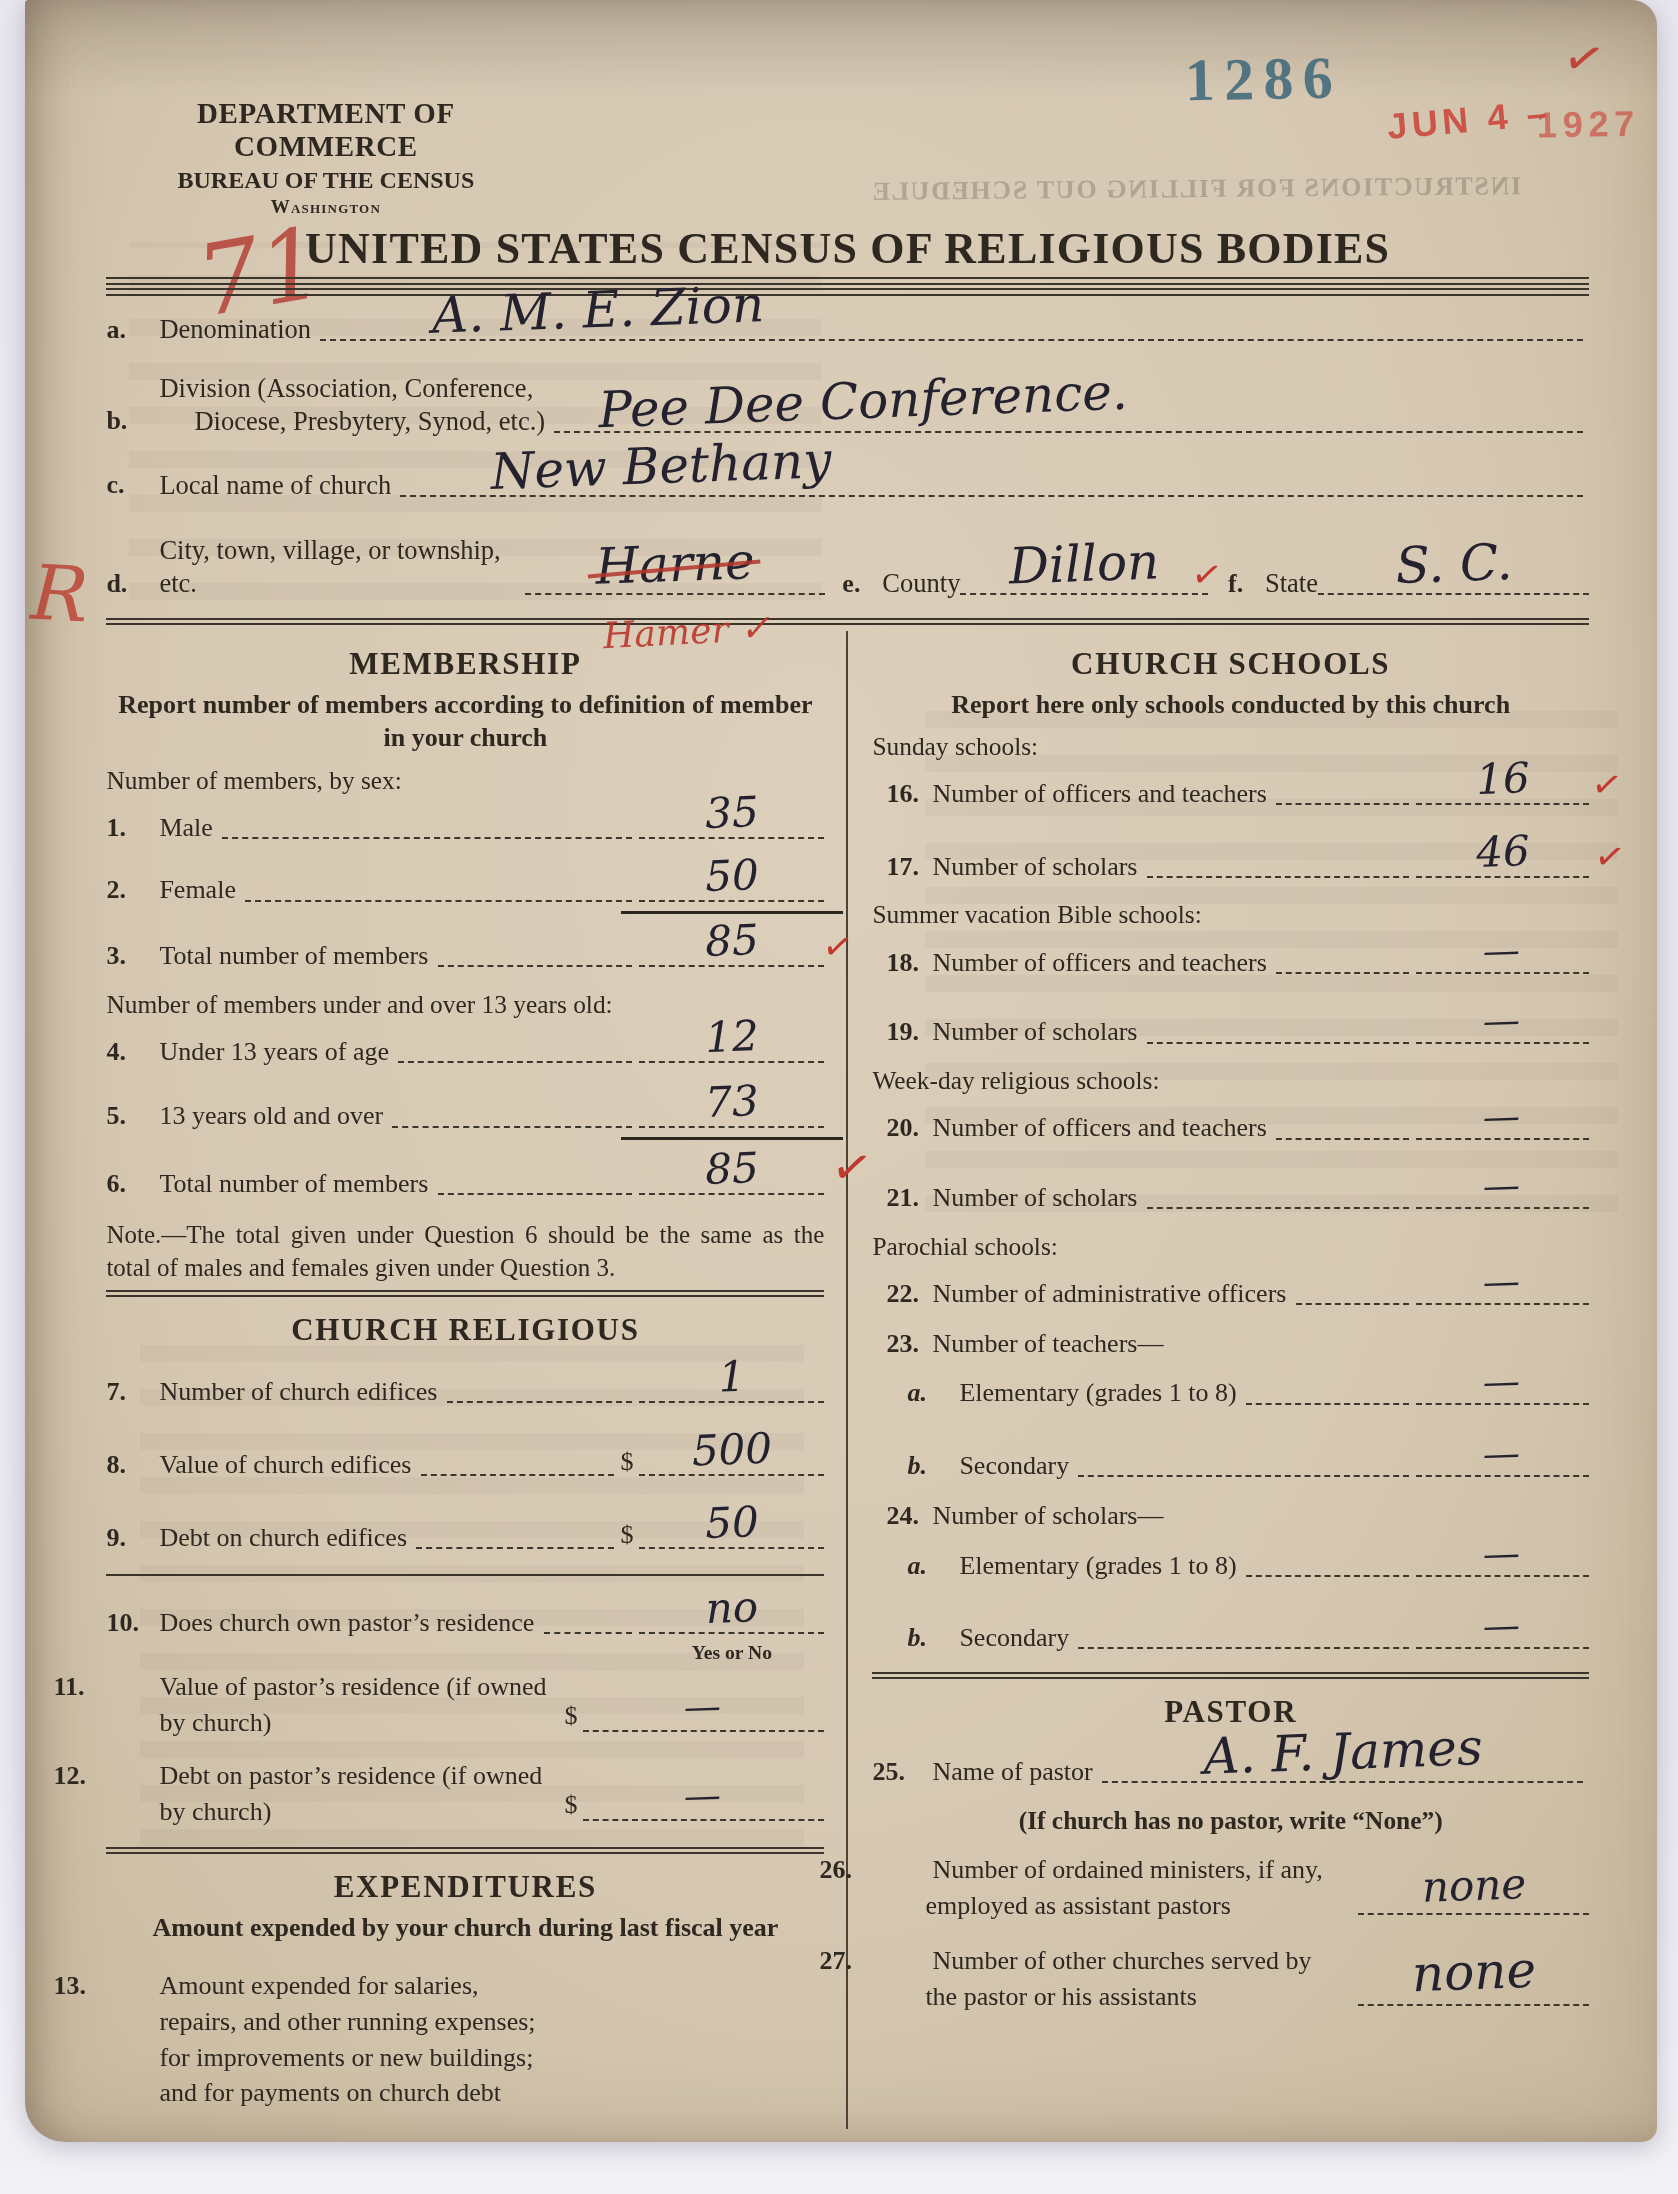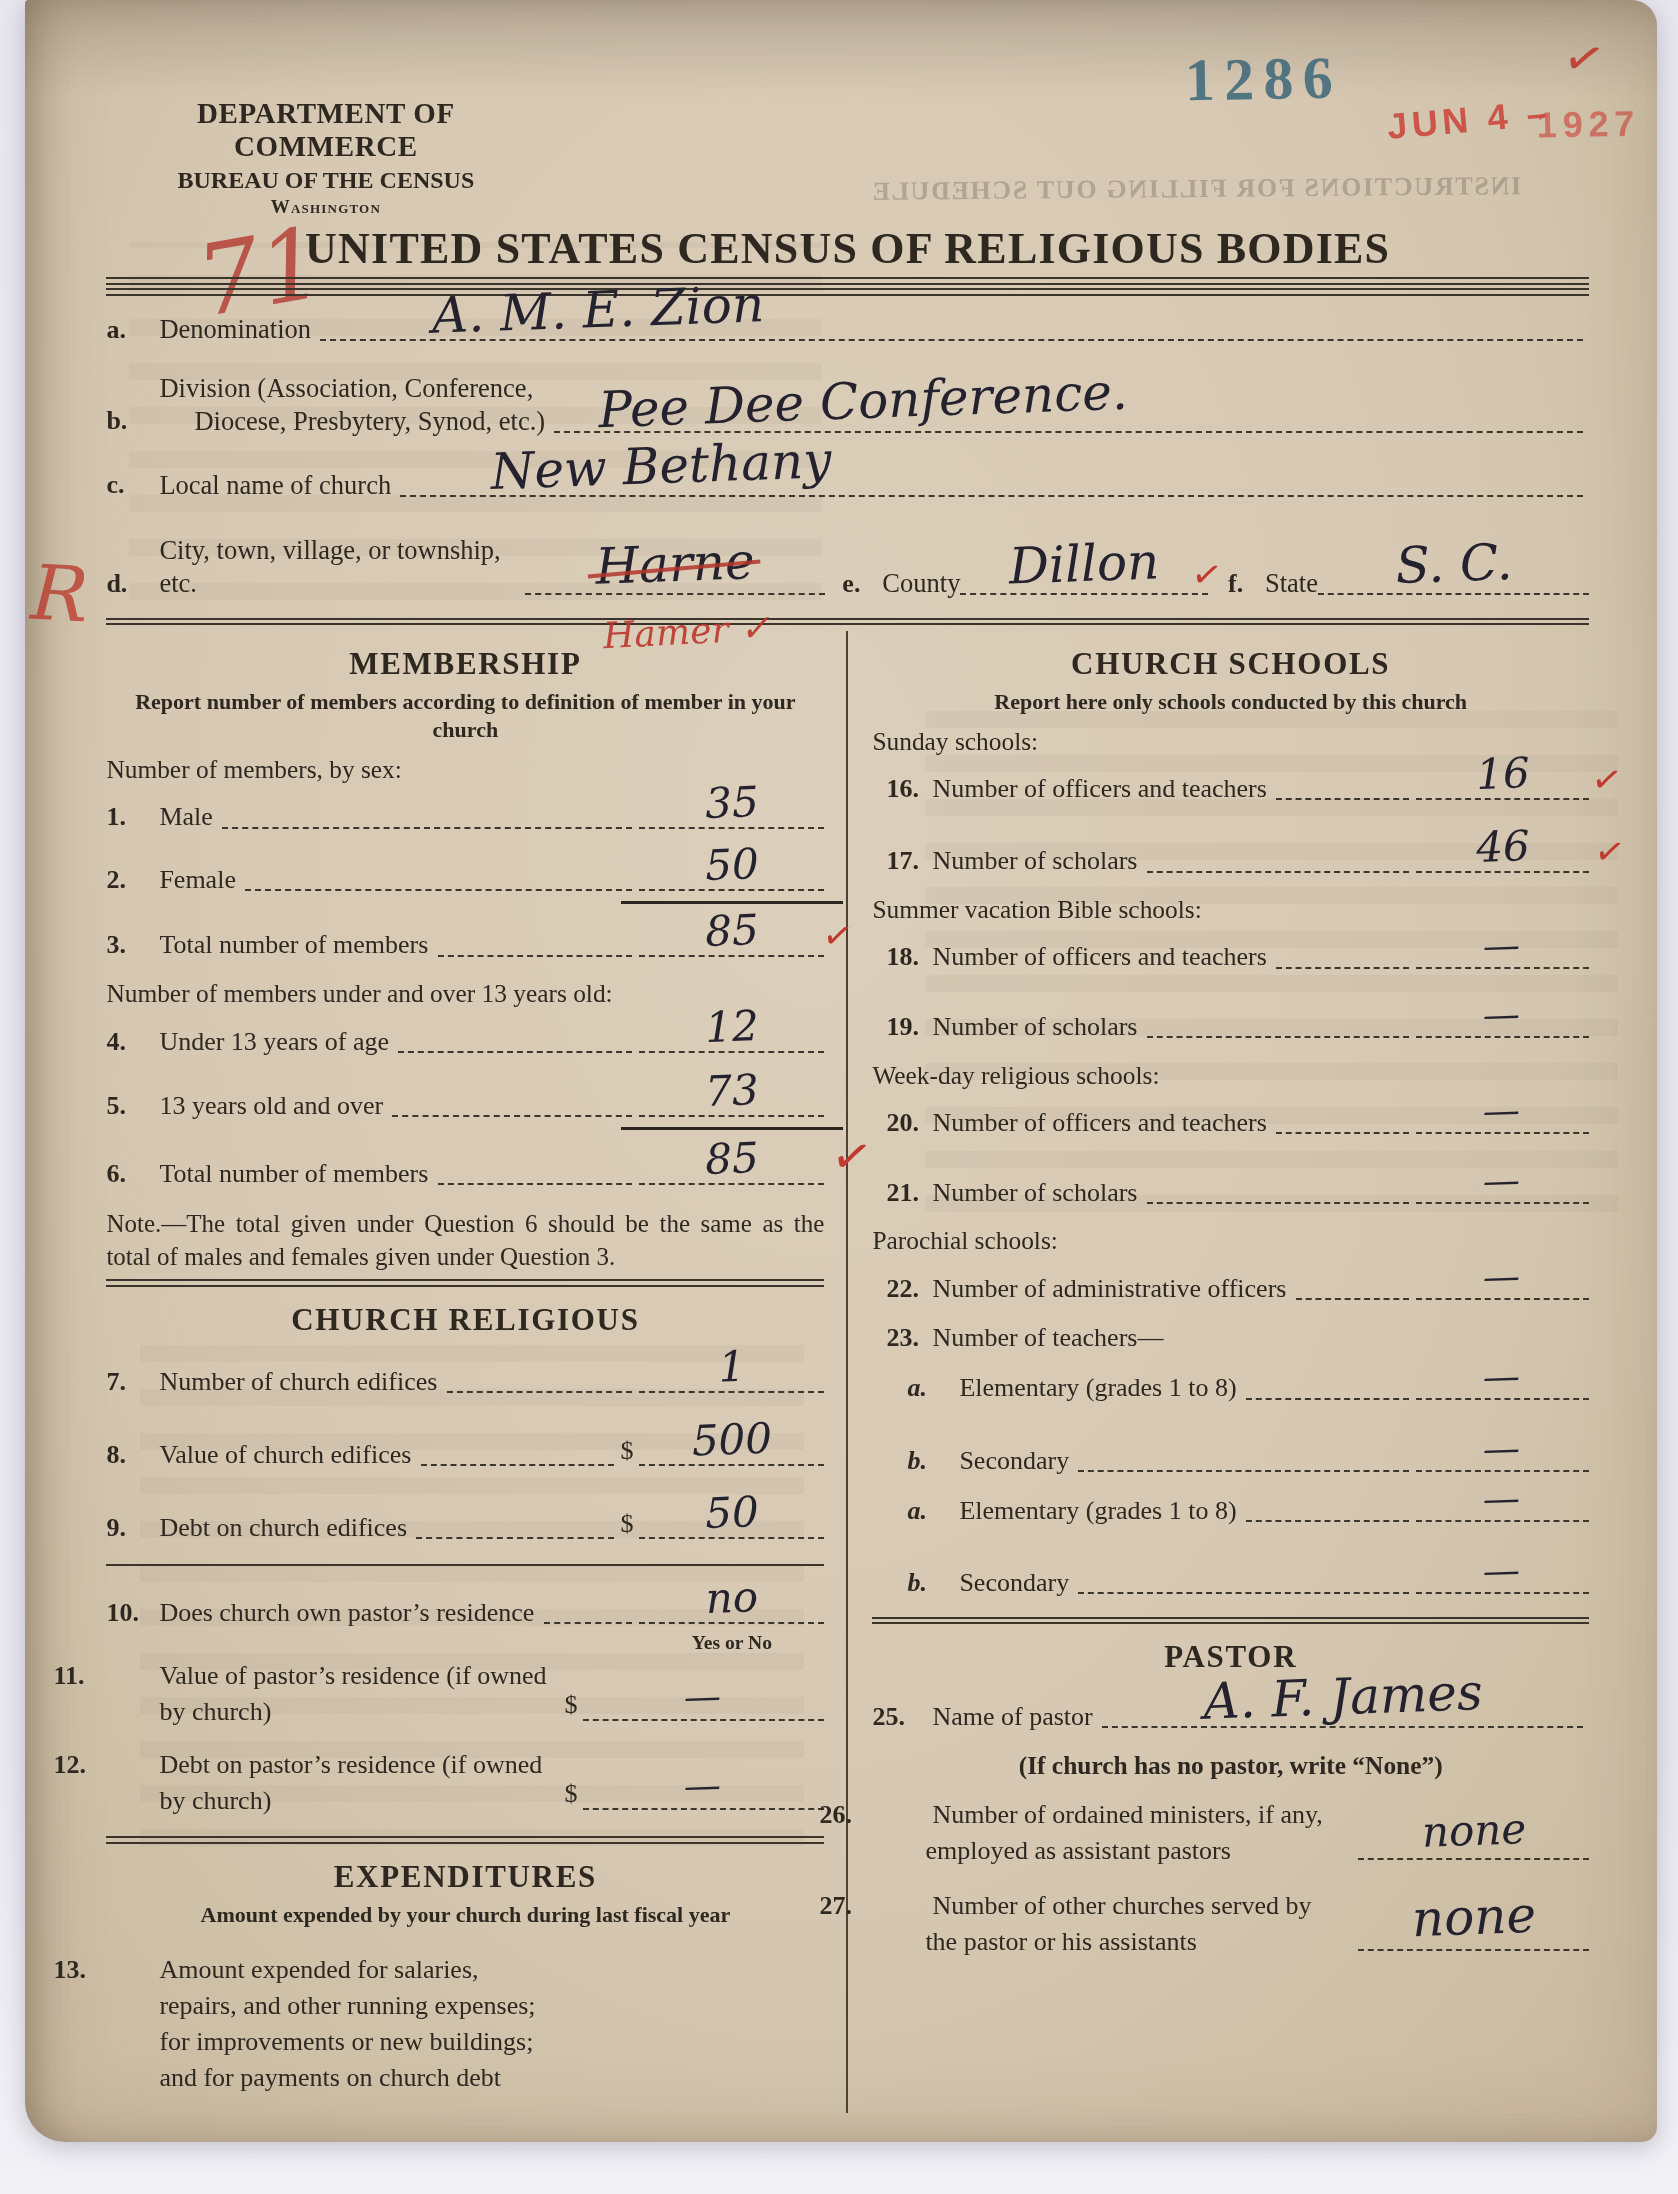--- a/index.html
+++ b/index.html
@@ -11,21 +11,21 @@
     background:radial-gradient(ellipse at 48% 38%, #dccfbb 0%, #d6c8b2 55%, #c8b89e 100%);
     border-radius:3.5px 25.4px 15px 40px;
     box-shadow:inset 19.6px 0 40px -14px rgba(70,58,44,.38), inset 0 0 81px rgba(110,88,56,.22),
                0 5.8px 23px rgba(60,55,80,.25);
     overflow:hidden; }
   .paper::before { content:""; position:absolute; left:0; top:0; right:0; height:98px;
     background:linear-gradient(180deg, rgba(82,72,64,.20), rgba(82,72,64,0)); }
   .inner { position:relative; padding:87px 68px 0 81px; }
   .center { text-align:center; }
   .h1 { text-align:center; font-weight:700; font-size:31px; letter-spacing:1.7px; margin:15px 0 5.8px; }
-  .subhead { text-align:center; font-weight:700; font-size:22px; line-height:1.3; margin-bottom:10.4px; }
+  .subhead { text-align:center; font-weight:700; font-size:26px; line-height:1.3; margin-bottom:10.4px; }
   .groupline { font-size:25.4px; margin:8px 0 1.2px; }
   .note { font-size:25px; line-height:1.32; text-align:justify; margin:11.5px 0 5.8px; }
 
   
   .rule2 { border-top:2.9px solid #3b342b; border-bottom:2.9px solid #3b342b; height:7.5px; margin:3.5px 0; }
   .rule1 { border-top:2.3px solid #3b342b; margin:8px 0 5.8px; }
 
   
   .row { display:flex; align-items:flex-end; margin:17.3px 0; font-size:26px; line-height:1.25; position:relative; }
   .idx { flex:none; width:53px; font-weight:700; }
@@ -392,20 +392,24 @@
           </span>
         </div>
         <div class="row" style="margin-top:40px;">
           <span class="idx sm">b.</span>
           <span>Secondary</span>
           <span class="lead"></span>
           <span class="slot" style="width:173px;">
             <span class="hand blank">—</span>
           </span>
         </div>
+        <div class="row" style="margin:5.8px 0 0;">
+          <span class="idx" style="width:60px; padding-left:14px;">24.</span>
+          <span>Number of scholars—</span>
+        </div>
         <div class="row">
           <span class="idx sm">a.</span>
           <span>Elementary (grades 1 to 8)</span>
           <span class="lead"></span>
           <span class="slot" style="width:173px;">
             <span class="hand blank">—</span>
           </span>
         </div>
         <div class="row" style="margin-top:40px;">
           <span class="idx sm">b.</span>

